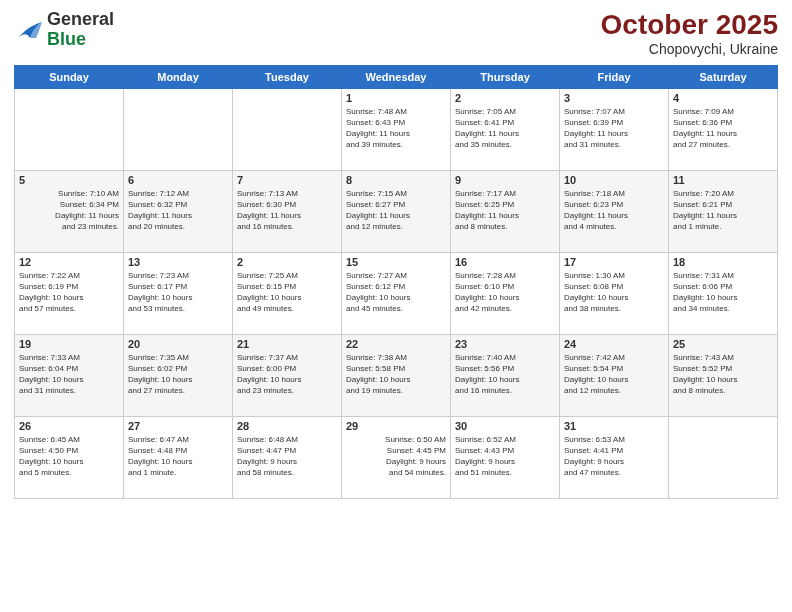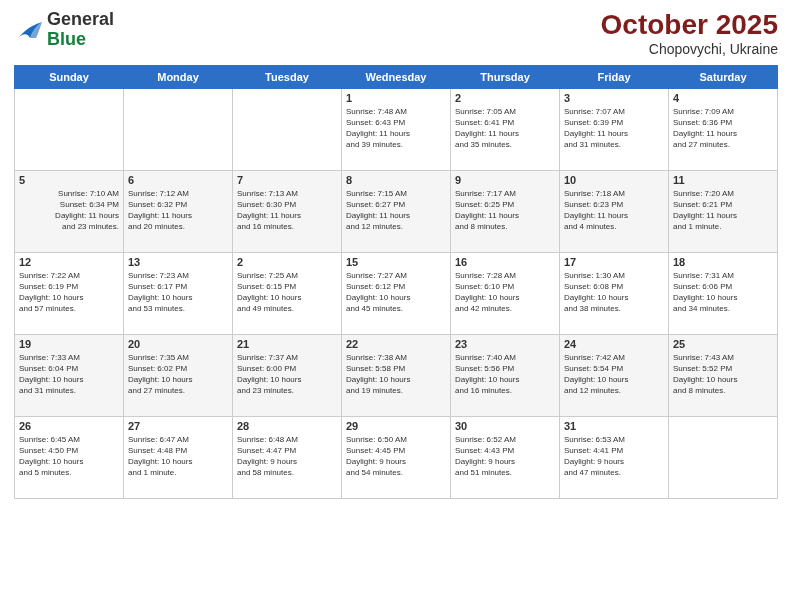--- a/index.html
+++ b/index.html
@@ -338,21 +338,21 @@
           </td>
           <td>
             <span class="day-number">28</span>
             <div class="day-info" style="white-space: pre-line;">Sunrise: 6:48 AM
 Sunset: 4:47 PM
 Daylight: 9 hours
 and 58 minutes.</div>
           </td>
           <td>
             <span class="day-number">29</span>
-            <div class="day-info" style="white-space: pre-line;">Sunrise: 6:50 AM
+            <div class="day-info" style="white-space: pre-line; text-align: right;">Sunrise: 6:50 AM
 Sunset: 4:45 PM
 Daylight: 9 hours
 and 54 minutes.</div>
           </td>
           <td>
             <span class="day-number">30</span>
             <div class="day-info" style="white-space: pre-line;">Sunrise: 6:52 AM
 Sunset: 4:43 PM
 Daylight: 9 hours
 and 51 minutes.</div>

